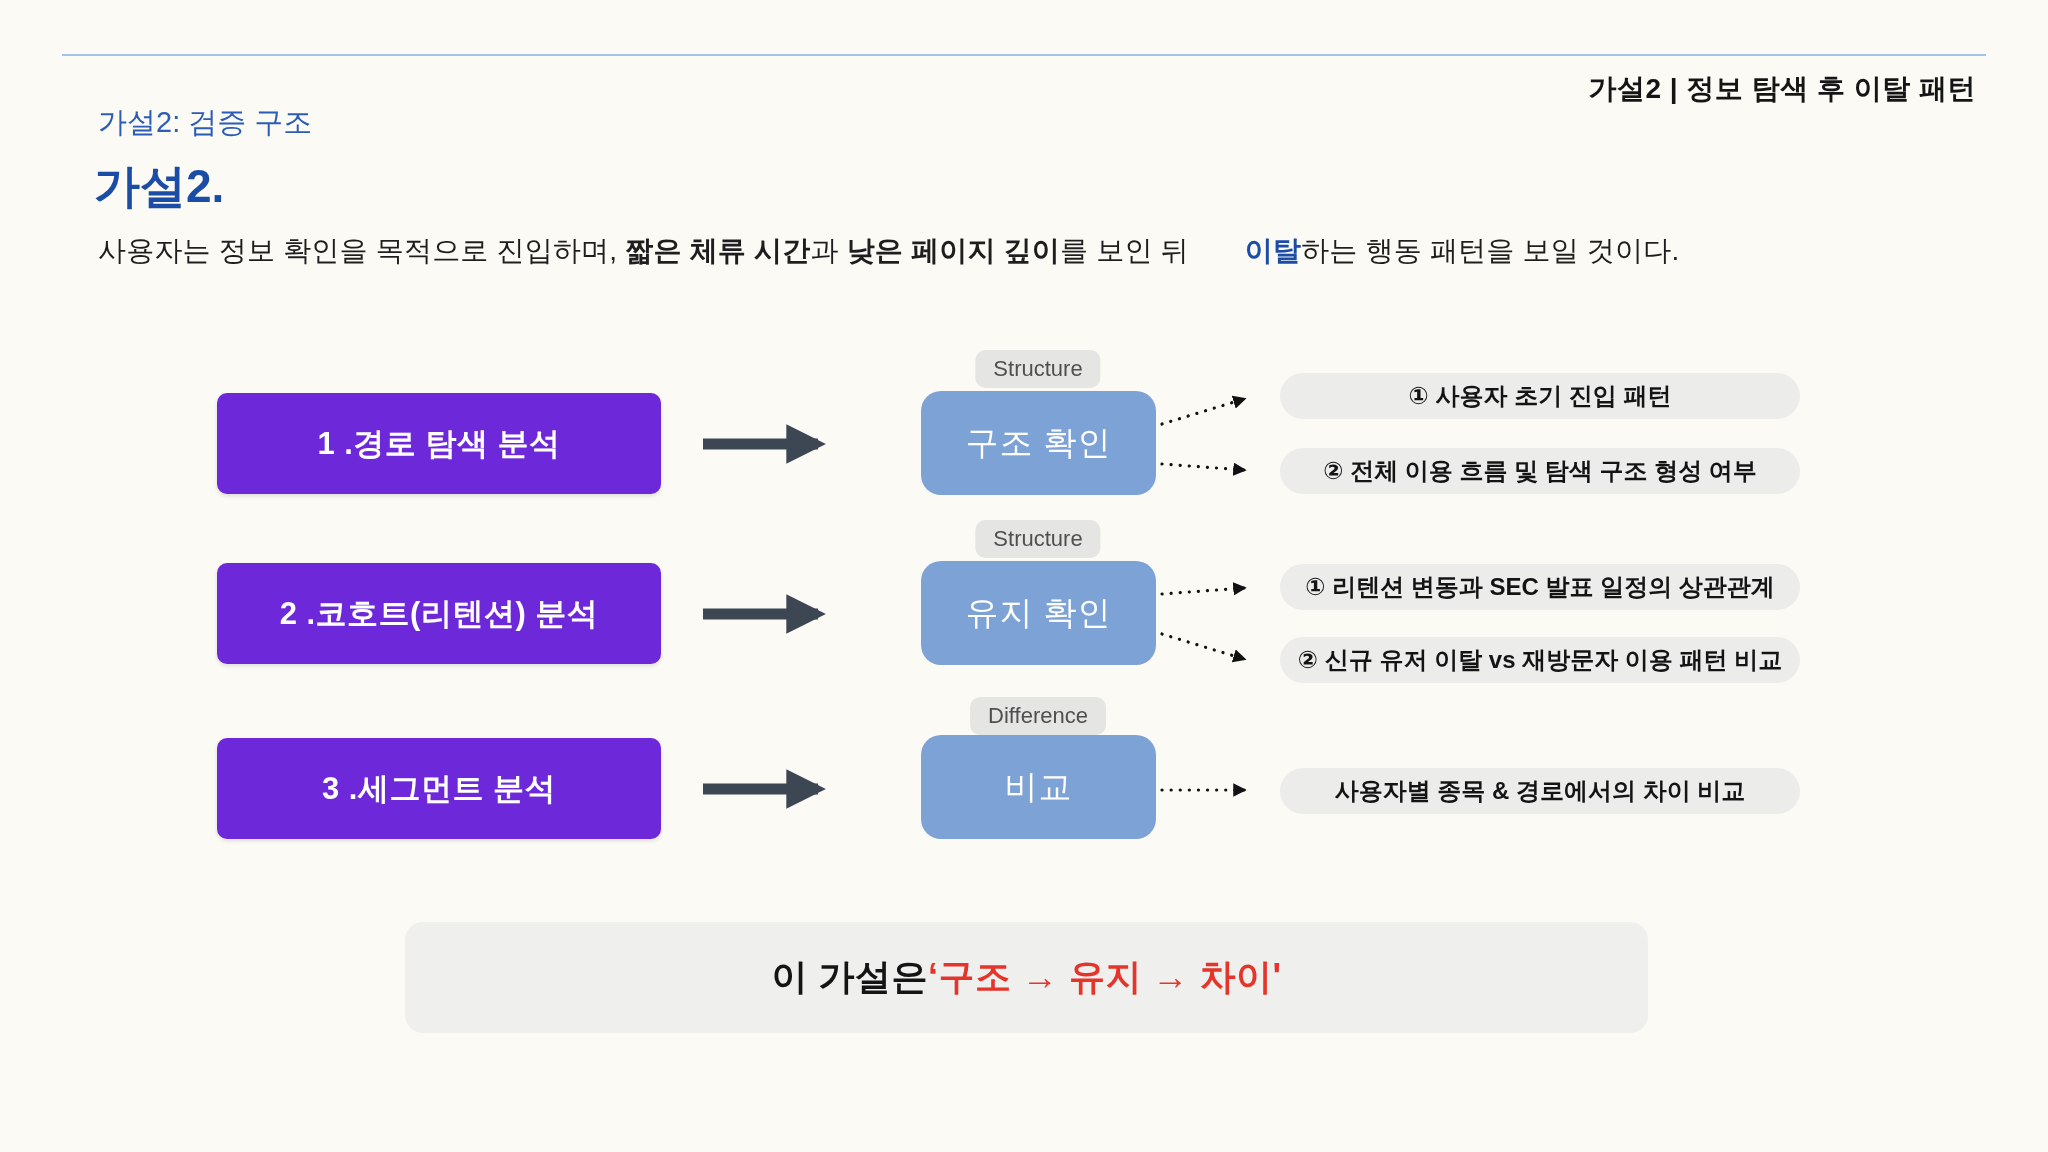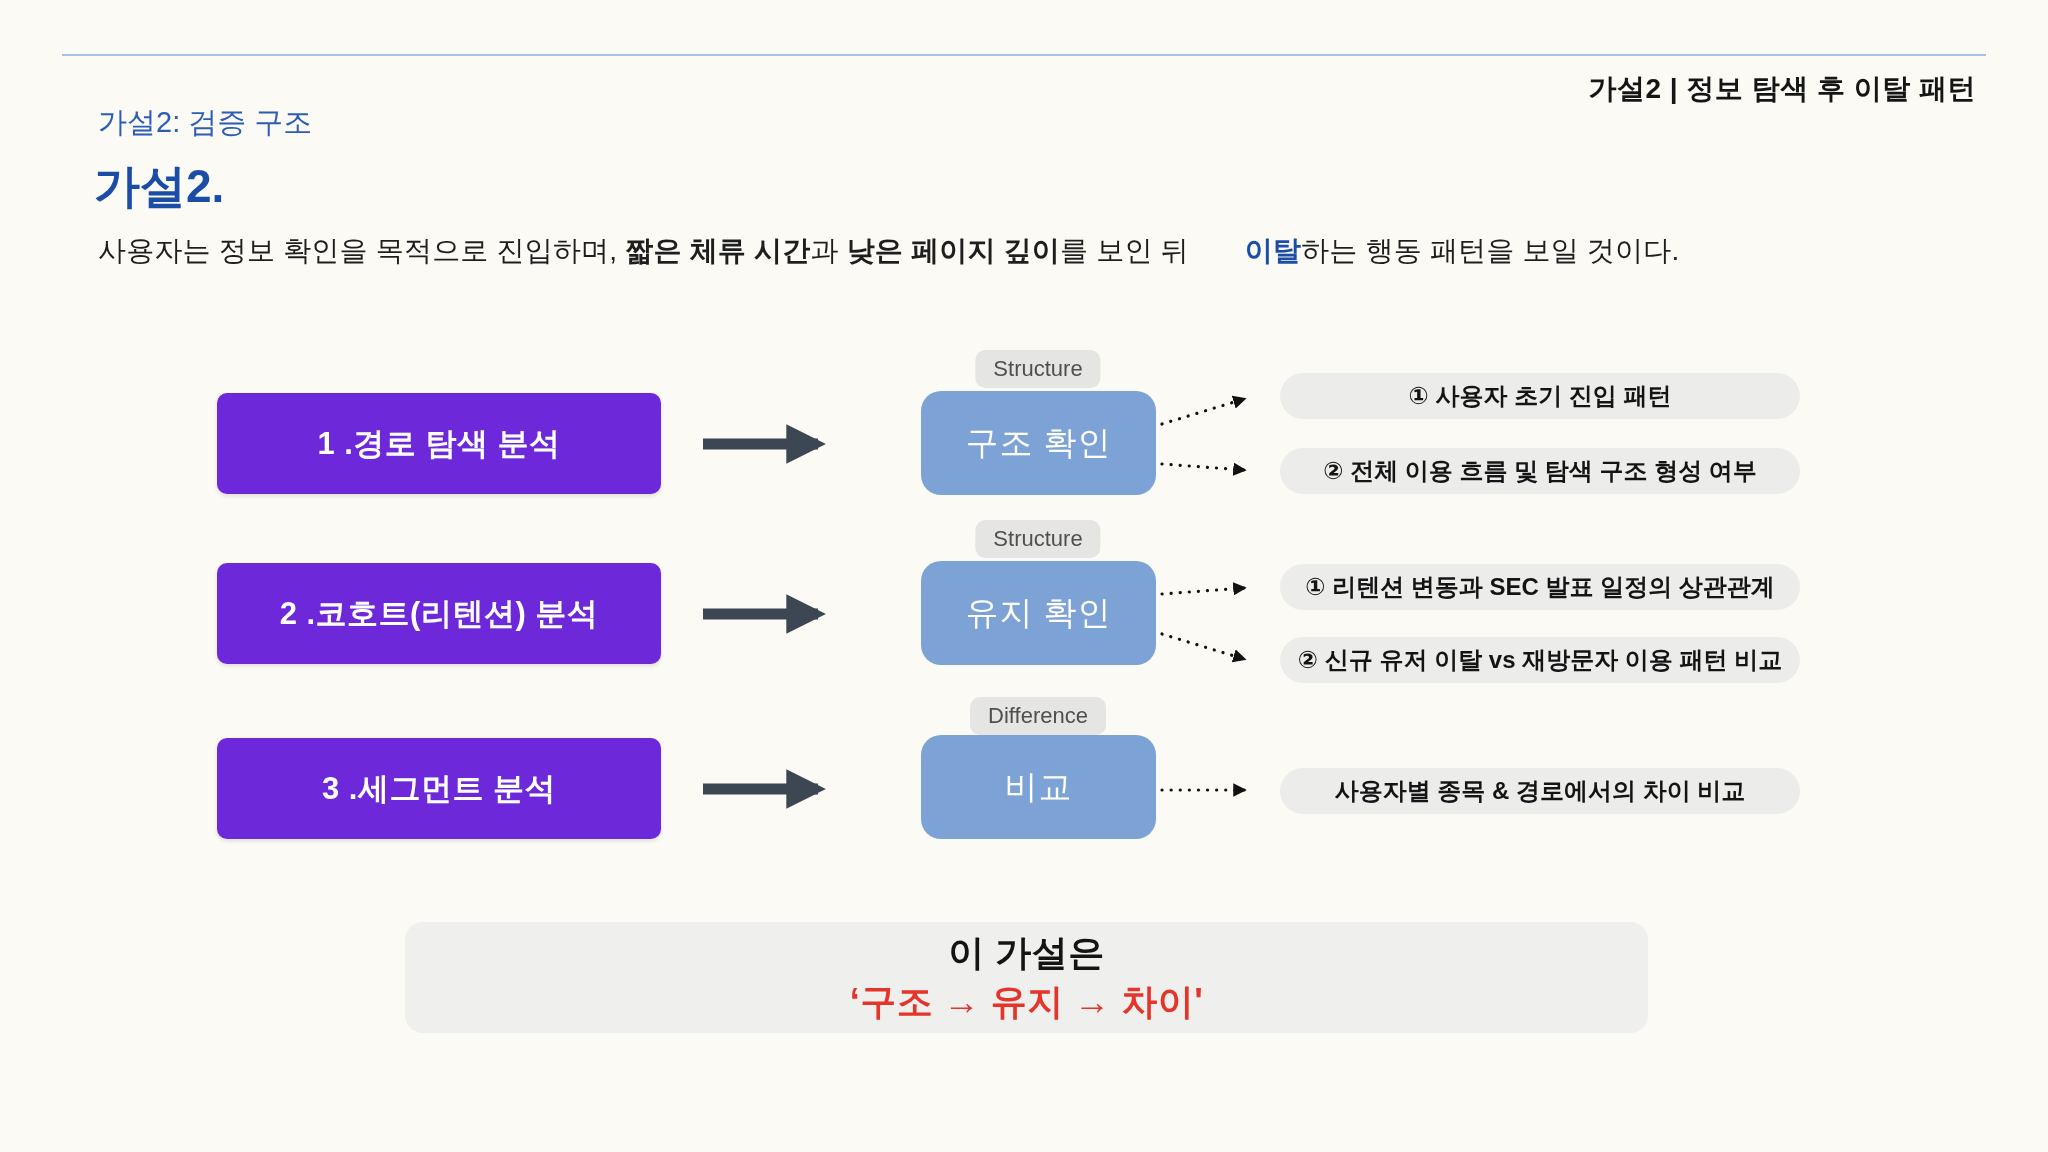--- a/index.html
+++ b/index.html
@@ -56,21 +56,21 @@
   .outcome-pill{
     position:absolute;left:1280px;width:520px;height:46px;
     background:#ECECEB;border-radius:23px;
     display:flex;align-items:center;justify-content:center;
     font-size:24px;font-weight:700;color:#141414;white-space:nowrap;
   }
   .footer-box{
     position:absolute;left:405px;top:922px;width:1243px;height:111px;
     background:#EFEFED;border-radius:18px;
     display:flex;align-items:center;justify-content:center;
-    font-size:36px;font-weight:700;color:#141414;letter-spacing:.5px;flex-direction:column;
+    font-size:36px;font-weight:700;color:#141414;letter-spacing:.5px;
   }
   .footer-box .red{color:#E5352B;}
   .arrows-layer{position:absolute;left:0;top:0;pointer-events:none;}
 </style>
 </head>
 <body>
 
 <div class="slide">
 
   <div class="top-divider"></div>

